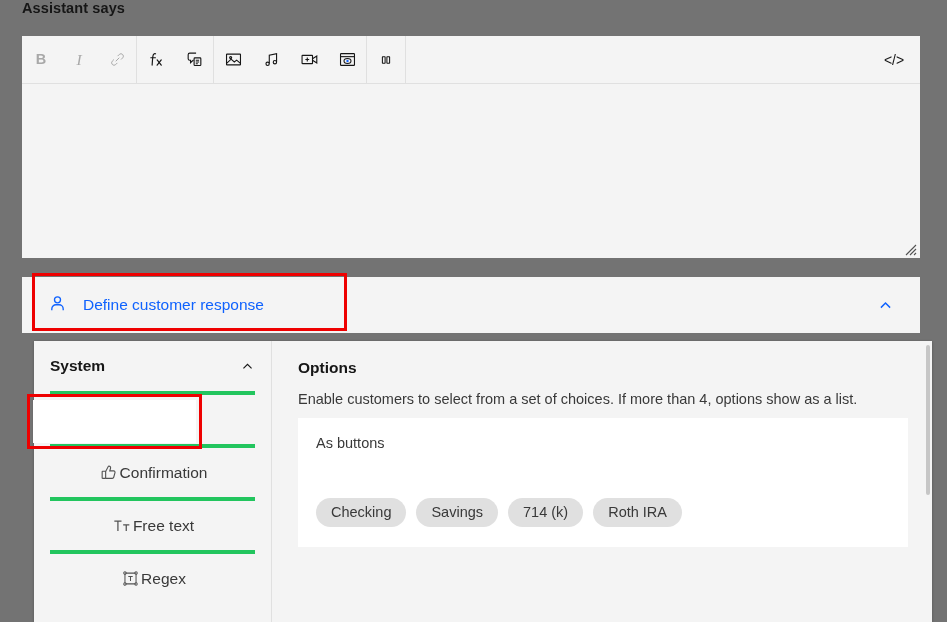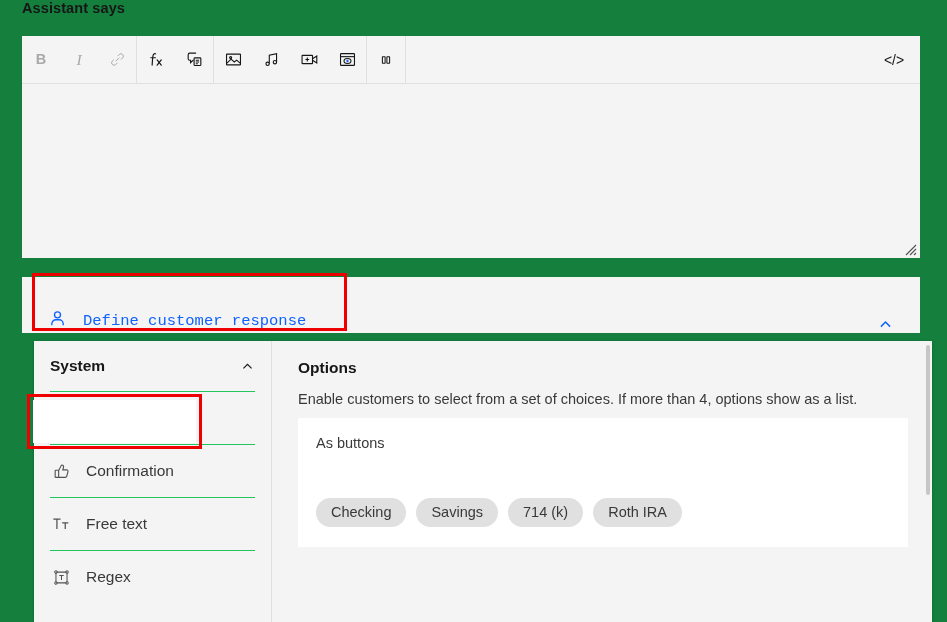--- a/index.html
+++ b/index.html
@@ -10,21 +10,21 @@
     height: 622px;
     background: #ffffff;
     font-family: "Liberation Sans", sans-serif;
     -webkit-font-smoothing: antialiased;
   }
   .page {
     position: relative;
     width: 947px;
     height: 622px;
     overflow: hidden;
-    background: #15803d;
+    background: #737373;
     padding-left: 28px;
   }
 
   
   .section-label {
     position: absolute;
     left: 22px;
     top: 0px;
     font-size: 14.5px;
     font-weight: bold;
@@ -106,23 +106,22 @@
 
   
   .define-row {
     position: absolute;
     left: 22px;
     top: 277px;
     width: 898px;
     height: 56px;
     background: #f4f4f4;
     display: flex;
-    align-items: flex-end;
-    cursor: pointer;
-    font-family: Liberation Mono, monospace;
+    align-items: center;
+    cursor: pointer;
   }
   .define-left {
     display: flex;
     align-items: center;
     gap: 16px;
     padding-left: 26px;
   }
   .define-label {
     font-size: 15.5px;
     color: #0f62fe;
@@ -178,24 +177,24 @@
   .side-title {
     font-size: 15.5px;
     font-weight: bold;
     color: #161616;
   }
   .side-chevron { color: #161616; display: flex; align-items: center; }
   .side-item {
     height: 53px;
     display: flex;
     align-items: center;
-    gap: 14px;
-    border-top: 1px solid #22c55e;
+    border-top: 4px solid #22c55e;
     cursor: pointer;
     color: #525252;
+    justify-content: center;
   }
   .side-item .si-label {
     font-size: 15.5px;
     color: #393939;
   }
   .side-item .si-icon {
     width: 22px;
     display: flex;
     align-items: center;
     justify-content: center;

